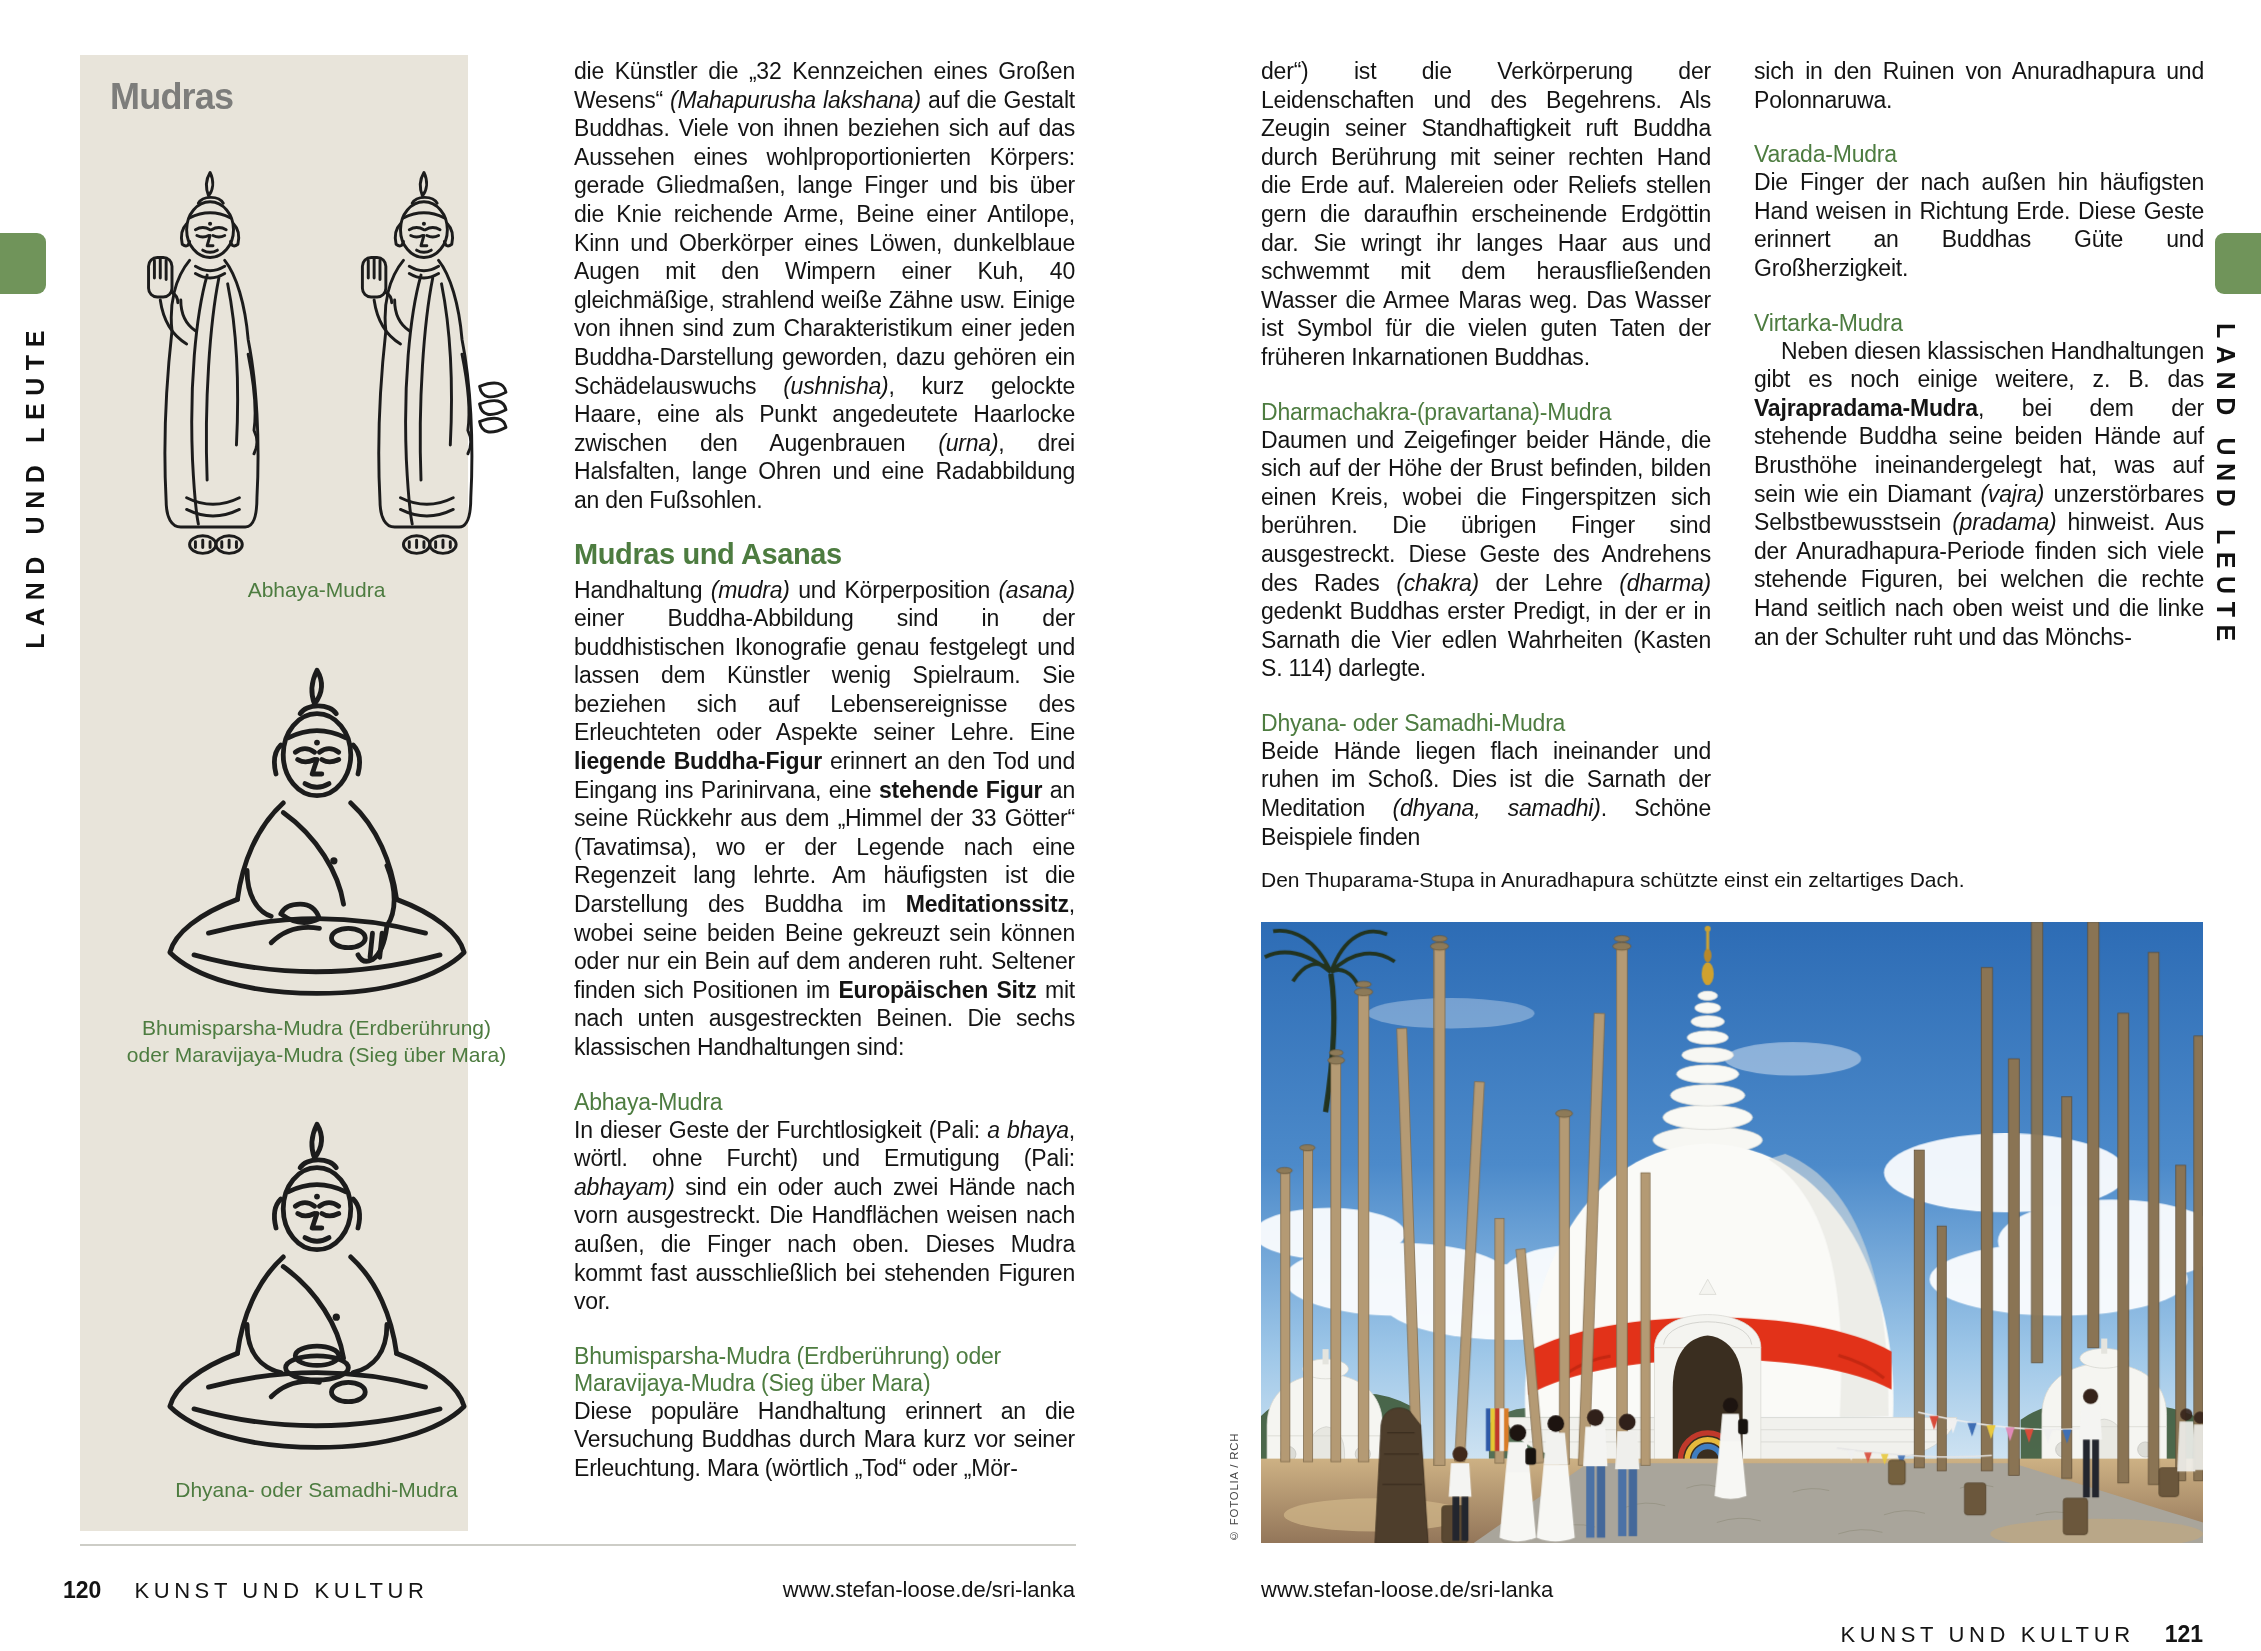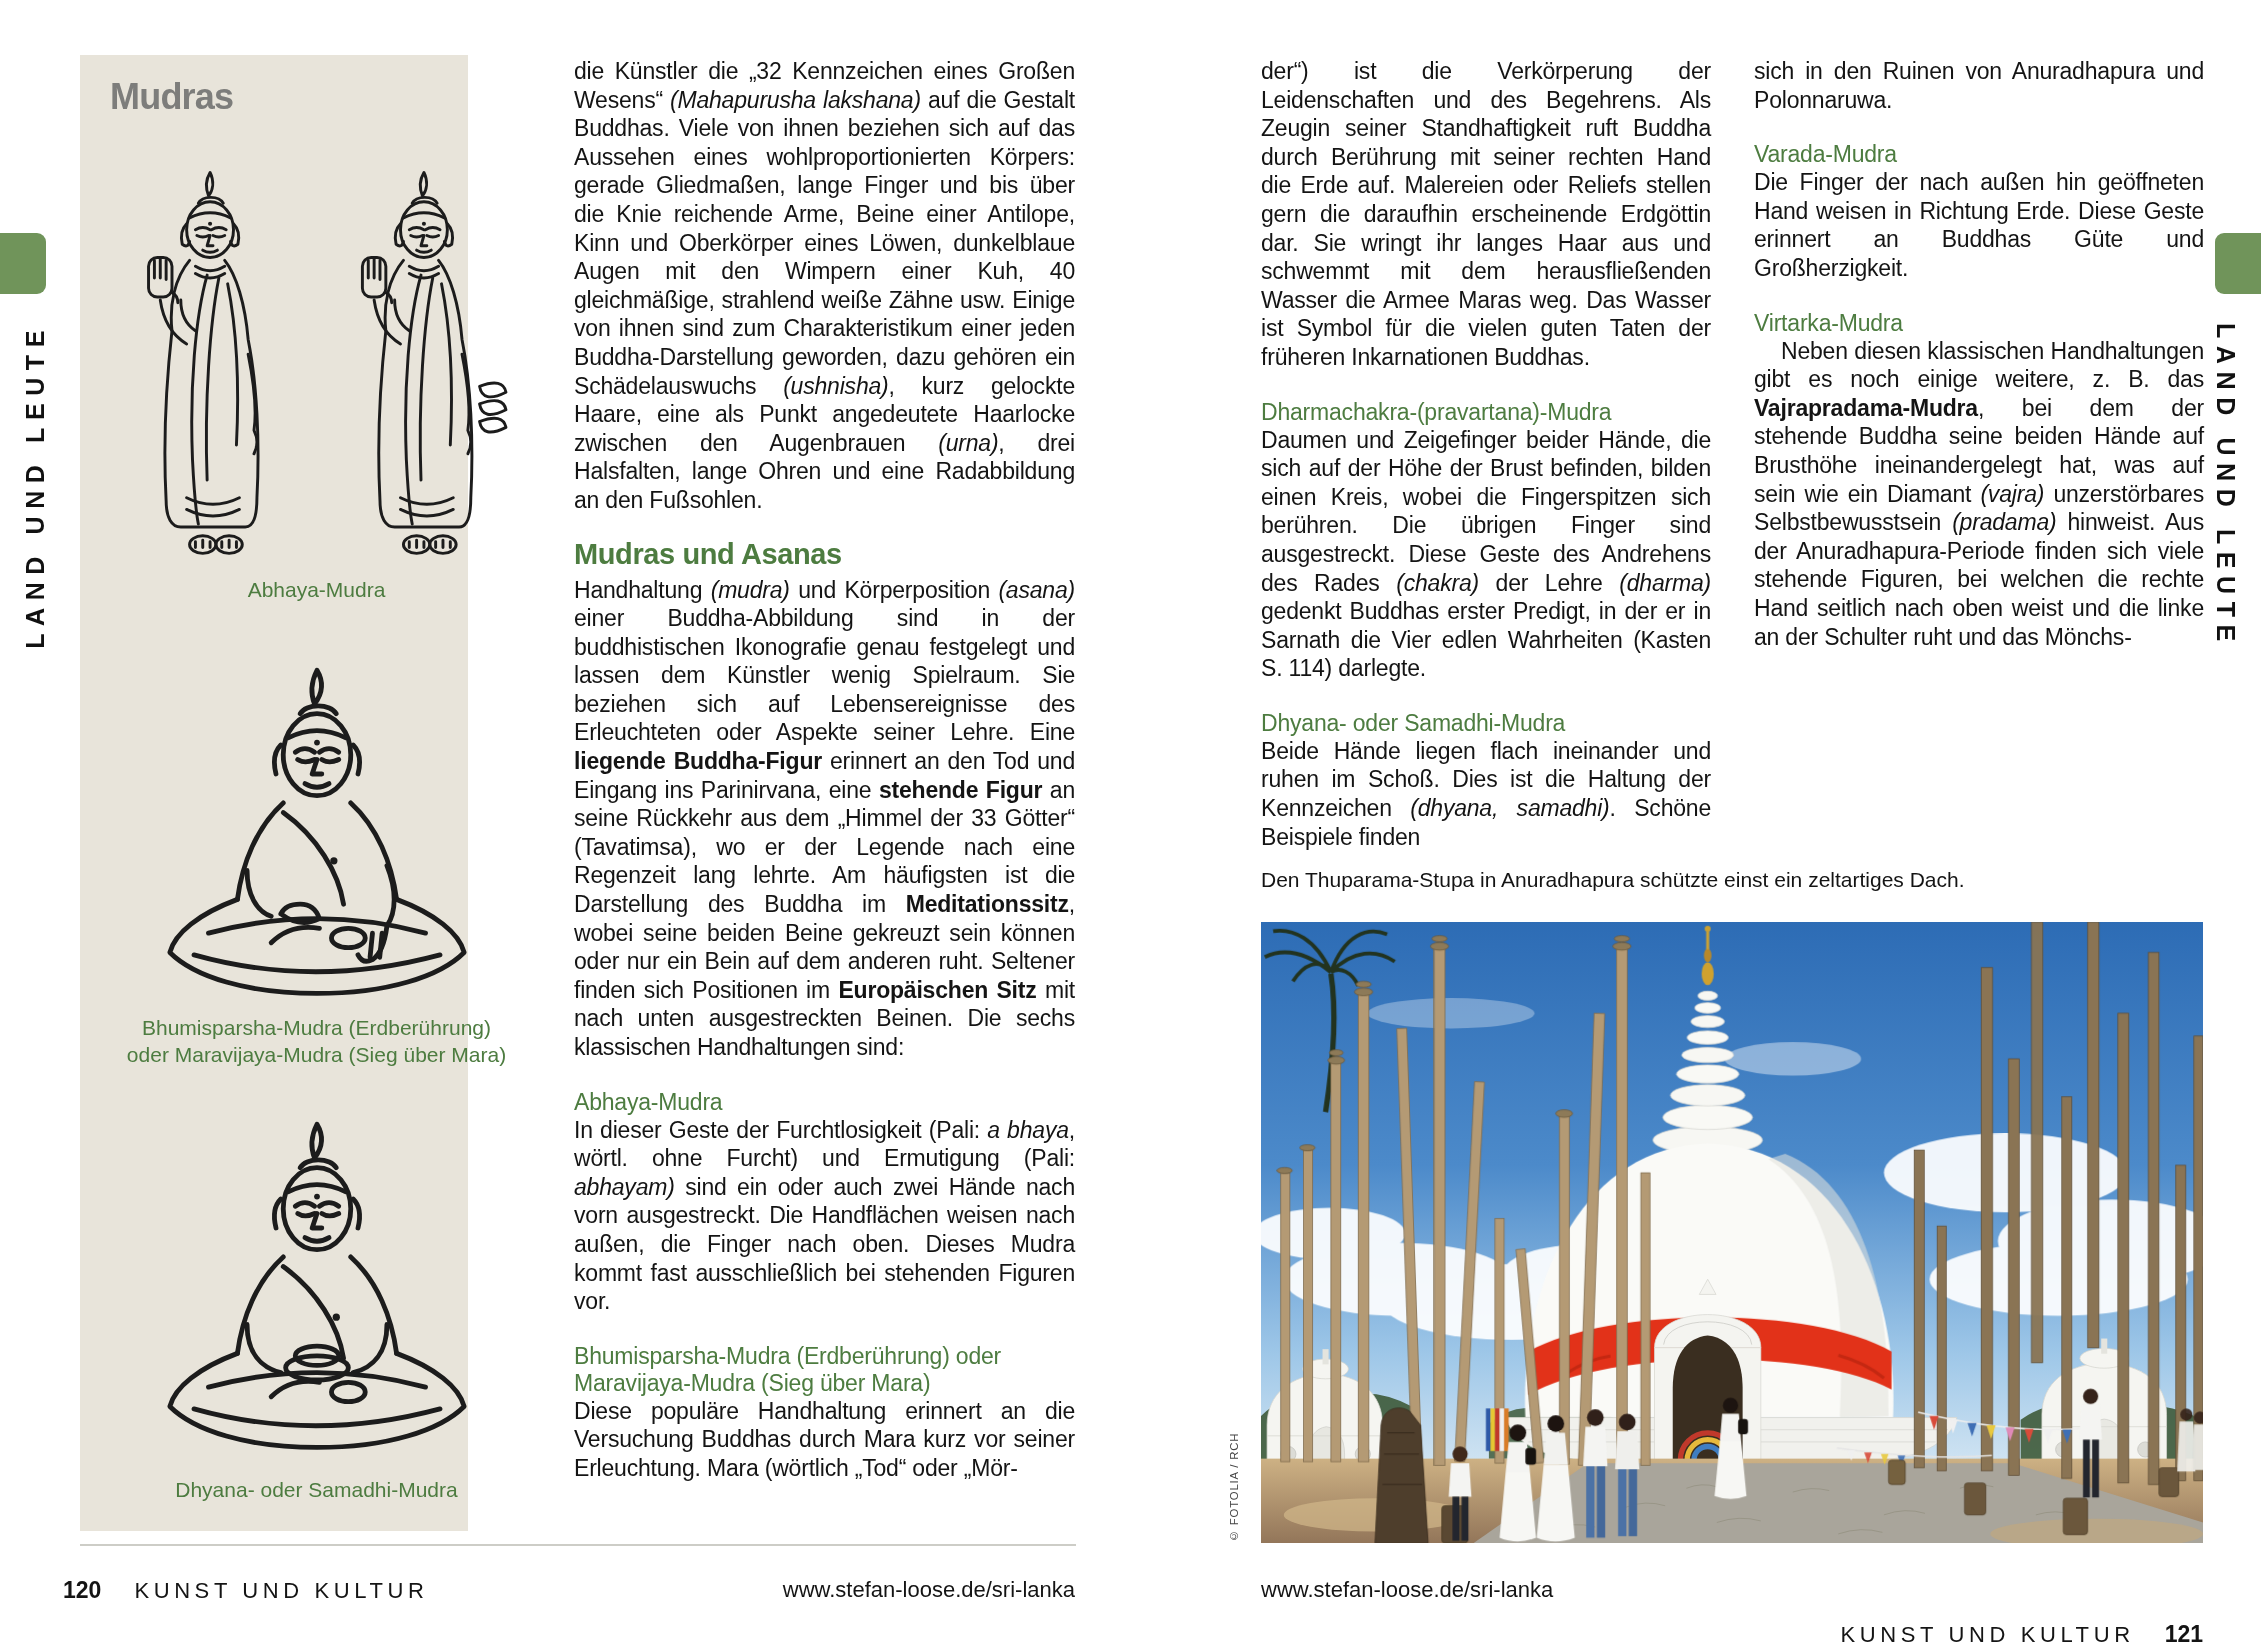--- a/index.html
+++ b/index.html
@@ -161,26 +161,26 @@
       <h3>Abhaya-Mudra</h3>
       <p><span>In dieser Geste der Furchtlosigkeit (Pali: </span><i>a bhaya</i><span>, wörtl. ohne Furcht) und Ermutigung (Pali: </span><i>abhayam)</i><span> sind ein oder auch zwei Hände nach vorn ausgestreckt. Die Handflächen weisen nach außen, die Finger nach oben. Dieses Mudra kommt fast ausschließlich bei stehenden Figuren vor.</span></p>
       <h3>Bhumisparsha-Mudra (Erdberührung) oder Maravijaya-Mudra (Sieg über Mara)</h3>
       <p><span>Diese populäre Handhaltung erinnert an die Versuchung Buddhas durch Mara kurz vor seiner Erleuchtung. Mara (wörtlich „Tod“ oder „Mör-</span></p>
     </div>
   <div class="col col2">
       <p><span>der“) ist die Verkörperung der Leidenschaften und des Begehrens. Als Zeugin seiner Standhaftigkeit ruft Buddha durch Berührung mit seiner rechten Hand die Erde auf. Malereien oder Reliefs stellen gern die daraufhin erscheinende Erdgöttin dar. Sie wringt ihr langes Haar aus und schwemmt mit dem herausfließenden Wasser die Armee Maras weg. Das Wasser ist Symbol für die vielen guten Taten der früheren Inkarnationen Buddhas.</span></p>
       <h3>Dharmachakra-(pravartana)-Mudra</h3>
       <p><span>Daumen und Zeigefinger beider Hände, die sich auf der Höhe der Brust befinden, bilden einen Kreis, wobei die Fingerspitzen sich berühren. Die übrigen Finger sind ausgestreckt. Diese Geste des Andrehens des Rades </span><i>(chakra)</i><span> der Lehre </span><i>(dharma)</i><span> gedenkt Buddhas erster Predigt, in der er in Sarnath die Vier edlen Wahrheiten (Kasten S. 114) darlegte.</span></p>
       <h3>Dhyana- oder Samadhi-Mudra</h3>
-      <p><span>Beide Hände liegen flach ineinander und ruhen im Schoß. Dies ist die Haltung der Kennzeichen </span><i>(dhyana, samadhi)</i><span>. Schöne Beispiele finden</span></p>
+      <p><span>Beide Hände liegen flach ineinander und ruhen im Schoß. Dies ist die Sarnath der Meditation </span><i>(dhyana, samadhi)</i><span>. Schöne Beispiele finden</span></p>
     </div>
   <div class="col col3">
       <p><span>sich in den Ruinen von Anuradhapura und Polonnaruwa.</span></p>
       <h3>Varada-Mudra</h3>
-      <p><span>Die Finger der nach außen hin geöffneten Hand weisen in Richtung Erde. Diese Geste erinnert an Buddhas Güte und Großherzigkeit.</span></p>
+      <p><span>Die Finger der nach außen hin häufigsten Hand weisen in Richtung Erde. Diese Geste erinnert an Buddhas Güte und Großherzigkeit.</span></p>
       <h3>Virtarka-Mudra</h3>
       <p class="indent"><span>Neben diesen klassischen Handhaltungen gibt es noch einige weitere, z. B. das </span><b>Vajrapradama-Mudra</b><span>, bei dem der stehende Buddha seine beiden Hände auf Brusthöhe ineinandergelegt hat, was auf sein wie ein Diamant </span><i>(vajra)</i><span> unzerstörbares Selbstbewusstsein </span><i>(pradama)</i><span> hinweist. Aus der Anuradhapura-Periode finden sich viele stehende Figuren, bei welchen die rechte Hand seitlich nach oben weist und die linke an der Schulter ruht und das Mönchs-</span></p>
     </div>
 
   <div class="photo-caption">Den Thuparama-Stupa in Anuradhapura schützte einst ein zeltartiges Dach.</div>
 
   <figure class="photo" style="margin:0">
     <svg viewBox="0 0 1240 817" preserveAspectRatio="none">
       <defs>
         <linearGradient id="sky" x1="0" y1="0" x2="0" y2="1">

